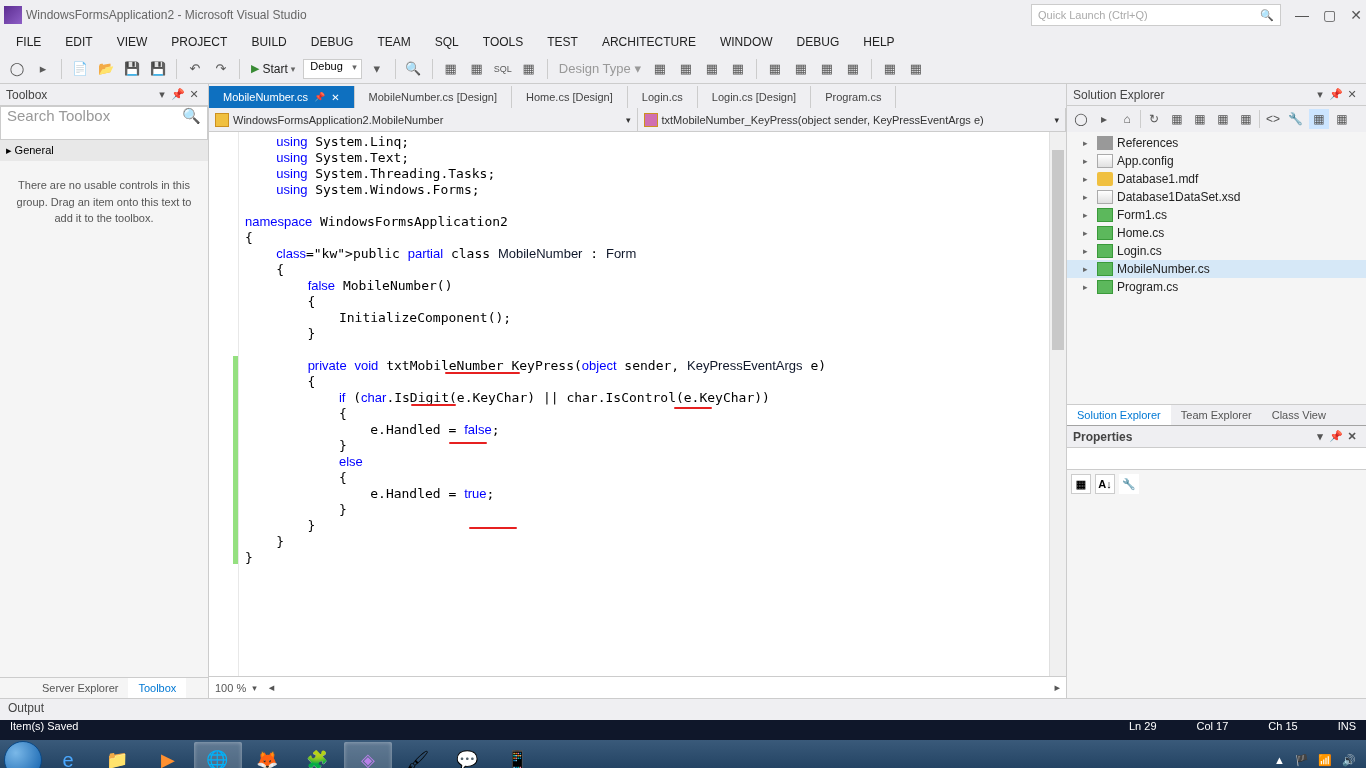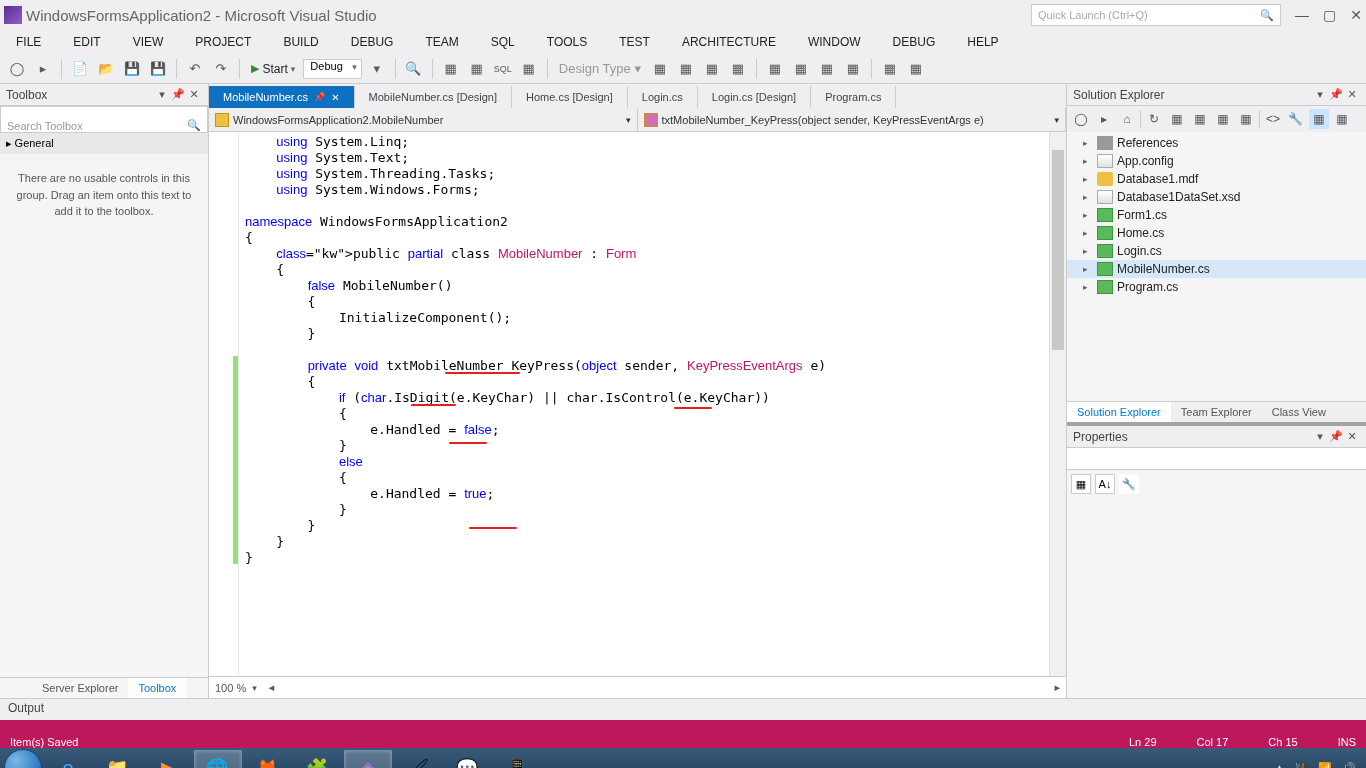--- a/index.html
+++ b/index.html
@@ -1,78 +1,78 @@
 <!DOCTYPE html>
 <html><head>
 <meta charset="utf-8">
 <style>
 * { margin: 0; padding: 0; box-sizing: border-box; font-family: 'Segoe UI', Tahoma, sans-serif; }
 body { width: 1366px; height: 768px; overflow: hidden; background: #fff; font-size: 12px; }
 .titlebar { height: 30px; background: #efeff2; display: flex; align-items: center; padding: 0 4px; color: #555; }
 .vs-icon { width: 18px; height: 18px; background: linear-gradient(135deg,#5c2d91,#8e5fc7); margin-right: 4px; }
-.titlebar .title { flex: 1; font-size: 15px; color: #666; }
+.titlebar .title { flex: 1; font-size: 12px; color: #666; }
 .quick-launch { width: 250px; height: 22px; border: 1px solid #ccc; background: #fff; padding: 0 6px; color: #aaa; font-size: 11px; display: flex; align-items: center; }
 .win-btns { display: flex; gap: 14px; margin-left: 14px; color: #555; font-size: 14px; }
-.menubar { height: 24px; background: #efeff2; display: flex; align-items: center; padding: 0 6px; gap: 12px; }
+.menubar { height: 24px; background: #efeff2; display: flex; align-items: center; padding: 0 6px; gap: 4px; }
 .menubar span { padding: 3px 10px; font-size: 12px; color: #222; cursor: pointer; }
 .toolbar { height: 30px; background: #efeff2; border-bottom: 1px solid #ccc; display: flex; align-items: center; padding: 0 6px; gap: 4px; }
 .tbtn { width: 22px; height: 22px; display: flex; align-items: center; justify-content: center; color: #5a5a5a; font-size: 13px; }
 .tsep { width: 1px; height: 20px; background: #ccc; margin: 0 3px; }
 .start-btn { display: flex; align-items: center; gap: 3px; color: #222; padding: 0 4px; }
 .play { color: #388a34; font-size: 11px; }
 .debug-combo { border: 1px solid #ccc; background: #fff; height: 20px; padding: 0 18px 0 6px; font-size: 11px; position: relative; }
 .debug-combo::after { content: '▾'; position: absolute; right: 4px; top: 2px; font-size: 9px; color: #666; }
 .main { display: flex; height: 614px; }
 .toolbox { width: 209px; background: #f5f5f5; border-right: 1px solid #ccc; display: flex; flex-direction: column; }
 .panel-header { height: 22px; background: #efeff2; border-bottom: 1px solid #ccc; display: flex; align-items: center; padding: 0 6px; font-size: 12px; color: #444; }
 .panel-header .sp { flex: 1; }
 .panel-header .pbtn { width: 16px; text-align: center; font-size: 11px; color: #555; }
-.search-box { height: 27px; border: 1px solid #ccc; margin: 0; background: #fff; display: flex; align-items: flex-end; padding: 0 6px; color: #999; font-size: 11px; }
+.search-box { height: 34px; border: 1px solid #ccc; margin: 0; background: #fff; display: flex; align-items: flex-start; padding: 0 6px; color: #999; font-size: 15px; }
 .general-hdr { background: #e8e8e8; padding: 4px 6px; font-size: 11px; }
 .toolbox-msg { padding: 16px 12px; text-align: center; color: #555; font-size: 11px; line-height: 1.5; }
 .bottom-tabs { display: flex; border-top: 1px solid #ccc; margin-top: auto; padding-left: 32px; }
 .bottom-tabs span { padding: 4px 10px; font-size: 11px; color: #555; }
 .bottom-tabs .active { background: #fff; color: #0078d4; }
 .editor-area { flex: 1; display: flex; flex-direction: column; background: #fff; }
 .doc-tabs { height: 24px; background: #efeff2; display: flex; align-items: flex-end; }
 .doc-tab { padding: 4px 14px; font-size: 11px; background: #efeff2; color: #444; border-right: 1px solid #ccc; height: 22px; display: flex; align-items: center; gap: 6px; }
 .doc-tab.active { background: #0e70c0; color: #fff; }
 .doc-tab .x { font-size: 10px; }
 .nav-bar { height: 24px; background: #efeff2; border-bottom: 1px solid #ccc; display: flex; }
 .nav-combo { flex: 1; border-right: 1px solid #ccc; display: flex; align-items: center; padding: 0 6px; font-size: 11px; color: #333; gap: 4px; }
 .nav-combo .ico { width: 14px; height: 14px; background: #f0c040; border: 1px solid #cc9020; }
 .code-area { flex: 1; display: flex; background: #fff; overflow: hidden; position: relative; }
 .gutter { width: 30px; background: #fff; border-right: 1px solid #e8e8e8; }
 .code { flex: 1; font-family: Consolas, monospace; font-size: 13px; line-height: 16px; padding: 2px 6px; white-space: pre; color: #000; position: relative; }
 .kw { color: #0000ff; }
-.typ { color: #be185d; }
+.typ { color: #0f172a; }
 .change-bar { position: absolute; left: 24px; width: 5px; background: #95e080; }
 .red-underline { position: absolute; height: 2px; background: #e62020; border-radius: 2px; }
 .zoom-bar { height: 22px; border-top: 1px solid #ccc; display: flex; align-items: center; padding: 0 6px; font-size: 11px; color: #555; gap: 6px; }
 .right-panels { width: 300px; background: #f5f5f5; display: flex; flex-direction: column; border-left: 1px solid #ccc; }
 .sol-toolbar { height: 26px; background: #efeff2; display: flex; align-items: center; padding: 0 4px; gap: 3px; }
 .sol-tbtn { width: 20px; height: 20px; display: flex; align-items: center; justify-content: center; font-size: 12px; color: #555; }
 .sol-tree { flex: 1; overflow: auto; background: #f5f5f5; font-size: 12px; padding: 2px 0; }
 .tree-item { display: flex; align-items: center; padding: 2px 6px 2px 30px; gap: 4px; color: #222; }
 .tree-item .arrow { width: 10px; color: #666; font-size: 9px; margin-left: -14px; }
 .tree-item .ico { width: 16px; height: 14px; display: inline-block; }
 .tree-item.selected { background: #d6e8f7; }
 .ico-wrench { background: #999; }
 .ico-file { background: linear-gradient(#fff,#e0e0e0); border: 1px solid #aaa; }
 .ico-db { background: #f0c040; border-radius: 2px; }
 .ico-cs { background: #5cb85c; border: 1px solid #3a9a3a; }
 .sol-tabs { display: flex; border-top: 1px solid #ccc; background: #efeff2; }
 .sol-tabs span { padding: 4px 10px; font-size: 11px; color: #555; }
 .sol-tabs .active { background: #fff; color: #0078d4; }
-.properties { border-top: 4px solid #a3a3a3; }
+.properties { border-top: 1px solid #a3a3a3; font-weight: bold; }
 .prop-body { height: 200px; background: #f5f5f5; padding: 4px; }
 .prop-tools { display: flex; gap: 4px; padding: 4px; }
 .prop-tools span { width: 20px; height: 20px; border: 1px solid #ccc; display: flex; align-items: center; justify-content: center; font-size: 11px; background: #fff; }
 .output-bar { height: 22px; background: #efeff2; border-top: 1px solid #ccc; padding: 2px 8px; font-size: 12px; color: #444; }
-.status-bar { height: 28px; background: #be185d; color: #fff; display: flex; align-items: flex-end; padding: 0 10px; font-size: 11px; }
+.status-bar { height: 20px; background: #0f172a; color: #fff; display: flex; align-items: flex-start; padding: 0 10px; font-size: 11px; }
 .status-bar .sp { flex: 1; }
 .status-bar span { margin-right: 40px; }
 .taskbar { height: 40px; background: linear-gradient(#3a5a7a,#1a3a5a); display: flex; align-items: center; padding: 0 4px; gap: 2px; }
 .task-btn { width: 48px; height: 36px; display: flex; align-items: center; justify-content: center; border-radius: 2px; }
 .task-btn.active { background: rgba(255,255,255,0.2); box-shadow: inset 0 0 4px rgba(255,255,255,0.4); }
 .start-orb { width: 38px; height: 38px; border-radius: 50%; background: radial-gradient(circle at 30% 30%, #7ab8e8, #0a5aa8); border: 1px solid #0a4a88; }
 .tray { margin-left: auto; display: flex; align-items: center; gap: 10px; color: #fff; font-size: 11px; padding-right: 6px; }
 .scrollbar-v { width: 17px; background: #f0f0f0; border-left: 1px solid #e0e0e0; position: relative; }
 .scrollbar-v .thumb { position: absolute; top: 18px; left: 2px; right: 2px; height: 200px; background: #c8c8c8; }
 </style>

